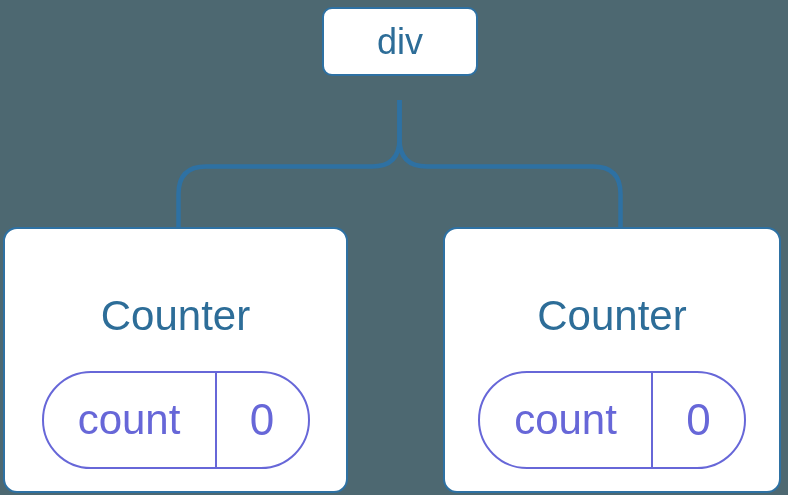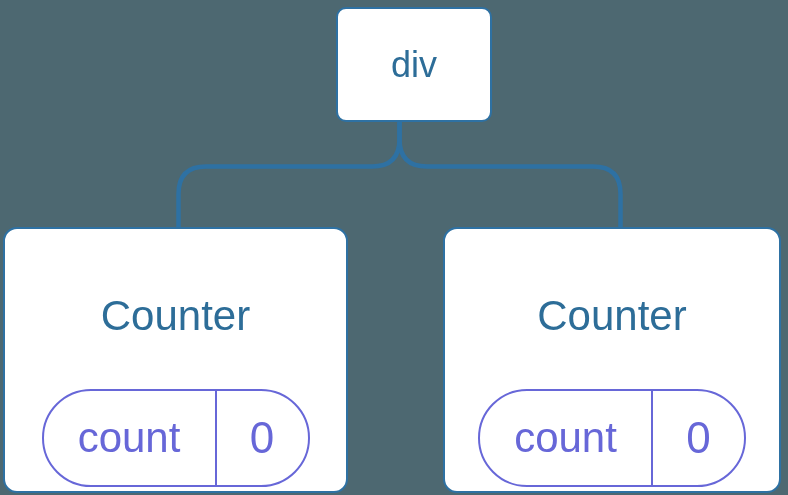--- a/index.html
+++ b/index.html
@@ -28,22 +28,22 @@
     left: 0; top: 0;
     width: 788px; height: 495px;
   }
   .connector path {
     fill: none;
     stroke: var(--line);
     stroke-width: 4.5;
   }
   .root-node {
     position: absolute;
-    left: 336px; top: 7px;
-    width: 156px; height: 115px;
+    left: 322px; top: 7px;
+    width: 156px; height: 69px;
     background: var(--card-bg);
     border: 2.5px solid var(--node-border);
     border-radius: 10px;
     display: flex;
     align-items: center;
     justify-content: center;
   }
   .root-label {
     font-size: 36px;
     color: var(--node-text);
@@ -60,21 +60,21 @@
   .card-left  { left: 3px;   width: 345px; }
   .card-right { left: 443px; width: 338px; }
   .card-title {
     margin-top: 62px;
     text-align: center;
     font-size: 42px;
     line-height: 1.2;
     color: var(--node-text);
   }
   .state-pill {
-    margin: 48px auto 0 auto;
+    margin: 30px auto 0 auto;
     width: 268px; height: 98px;
     border: 2px solid var(--state-color);
     border-radius: 49px;
     display: flex;
     align-items: stretch;
     background: var(--card-bg);
     justify-content: flex-end;
   }
   .state-key {
     flex: 0 0 171px;

